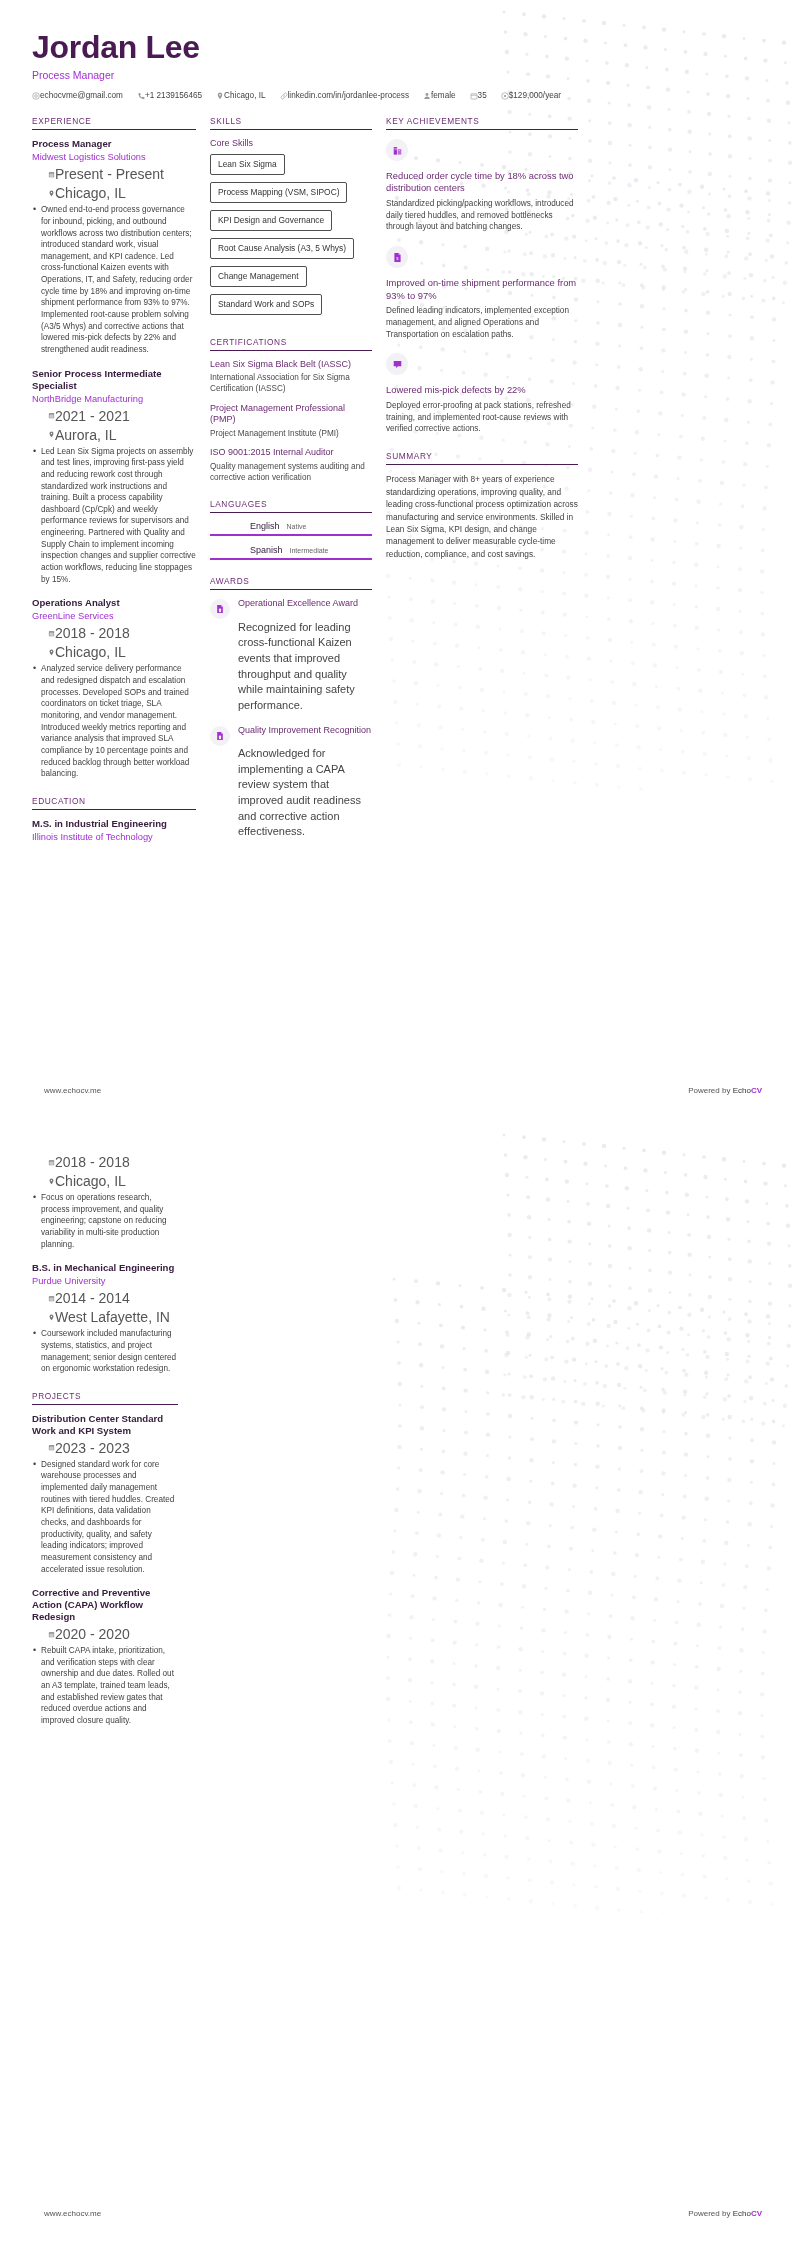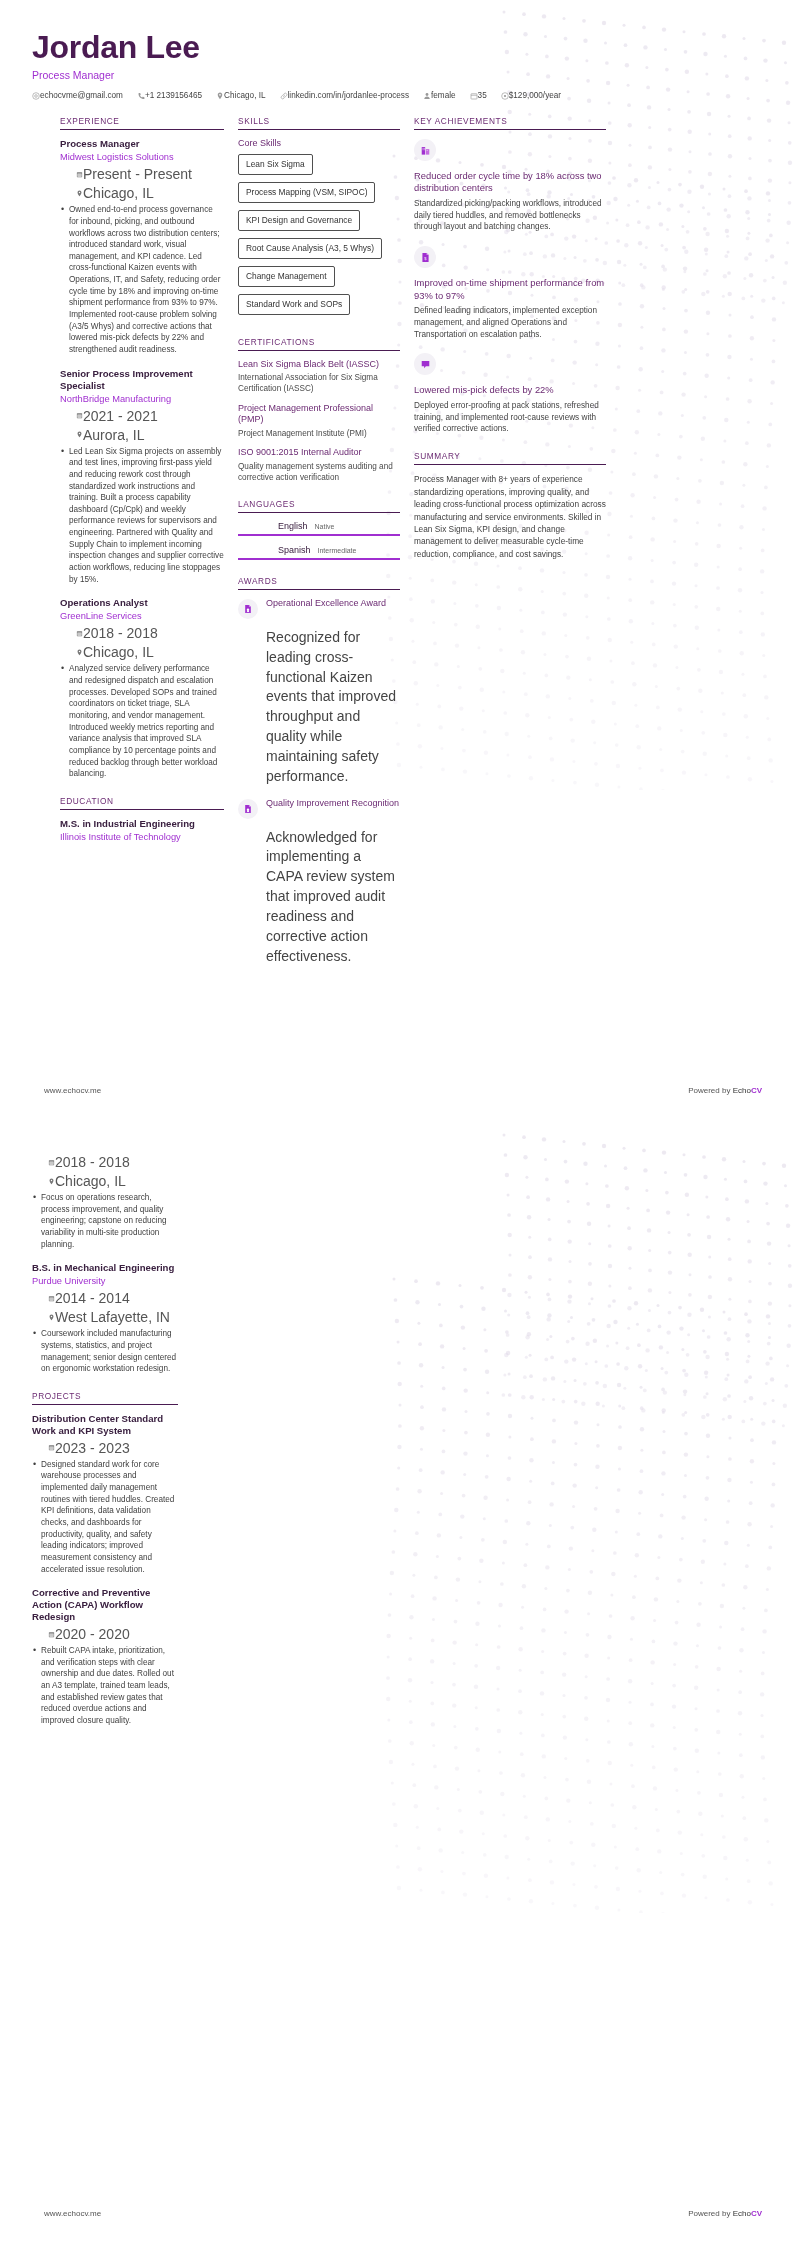--- a/index.html
+++ b/index.html
@@ -74,21 +74,21 @@
   }
   .contact-item svg { flex: 0 0 auto; display:block; }
 
   
   .cols {
     display: flex;
     gap: 0;
     margin-top: 16px;
     align-items: flex-start;
   }
-  .col-left  { width: 178px; padding-right: 14px; margin-left: 28px; }
+  .col-left  { width: 178px; padding-right: 14px; }
   .col-mid   { width: 176px; padding-right: 14px; }
   .col-right { width: 192px; }
 
   .sec-title {
     font-size: 8.3px;
     letter-spacing: 0.6px;
     color: #6b2a72;
     text-transform: uppercase;
     font-weight: normal;
     padding-bottom: 3px;
@@ -207,24 +207,24 @@
     justify-content: center;
     margin-top: 1px;
   }
   .award-body { flex: 1 1 auto; }
   .award-title {
     font-size: 9px;
     color: #6b2a72;
     line-height: 1.3;
   }
   .award-desc {
-    font-size: 14px;
+    font-size: 11px;
     color: #444;
     line-height: 1.42;
-    margin-top: 18px;
+    margin-top: 10px;
   }
 
   
   .ach {
     display: flex;
     gap: 9px;
     margin-bottom: 12px;
     align-items: flex-start;
     flex-direction: column;
   }
@@ -1146,21 +1146,21 @@
                   <circle cx="8" cy="5.7" r="1.6" fill="#fff"></circle>
                 </svg>
               <span>Chicago, IL</span>
             </div>
             <ul class="bullets">
               <li>Owned end-to-end process governance for inbound, picking, and outbound workflows across two distribution centers; introduced standard work, visual management, and KPI cadence. Led cross-functional Kaizen events with Operations, IT, and Safety, reducing order cycle time by 18% and improving on-time shipment performance from 93% to 97%. Implemented root-cause problem solving (A3/5 Whys) and corrective actions that lowered mis-pick defects by 22% and strengthened audit readiness.</li>
             </ul>
           </div>
 
           <div class="entry">
-            <div class="entry-title">Senior Process Improvement Specialist</div>
+            <div class="entry-title">Senior Process Intermediate Specialist</div>
             <div class="entry-org">NorthBridge Manufacturing</div>
             <div class="meta-row">
               <svg width="7" height="7" viewBox="0 0 16 16">
                   <rect x="2" y="3" width="12" height="11" rx="1" fill="#777"></rect>
                   <rect x="3.2" y="6" width="9.6" height="6.8" fill="#fff"></rect>
                   <rect x="3.2" y="7.6" width="9.6" height="0.9" fill="#777"></rect>
                   <rect x="3.2" y="9.6" width="9.6" height="0.9" fill="#777"></rect>
                 </svg>
               <span>2021  -  2021</span>
             </div>

